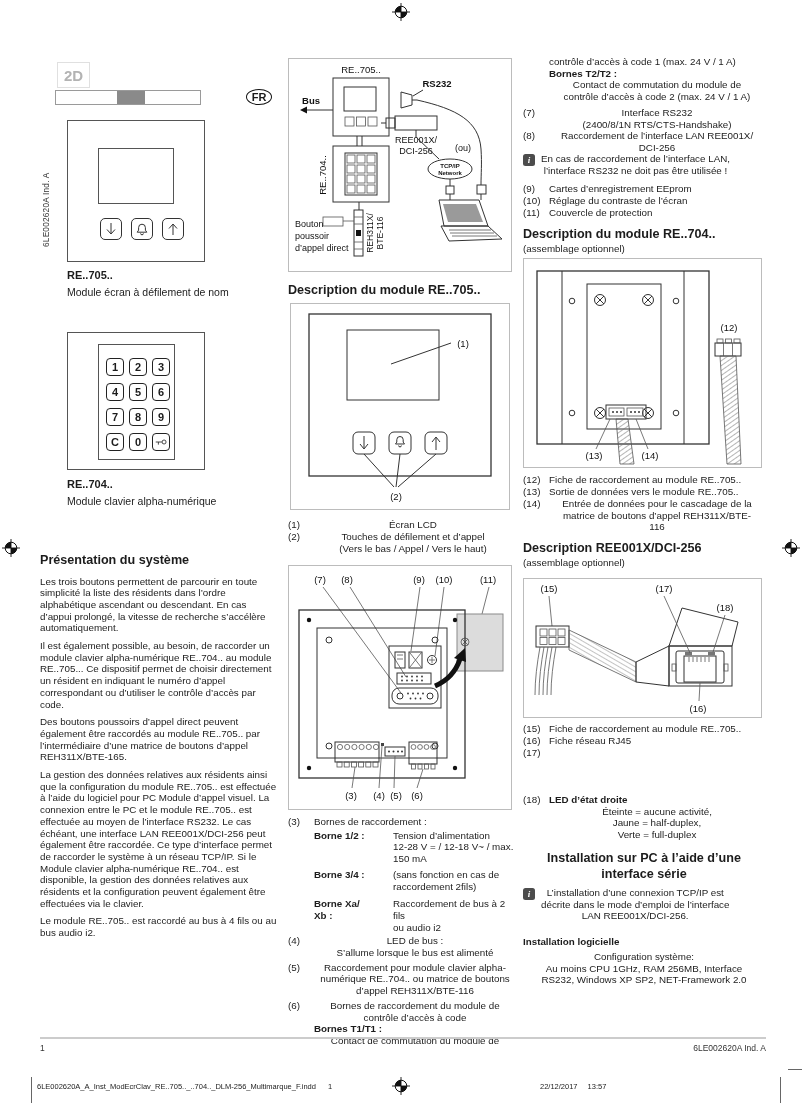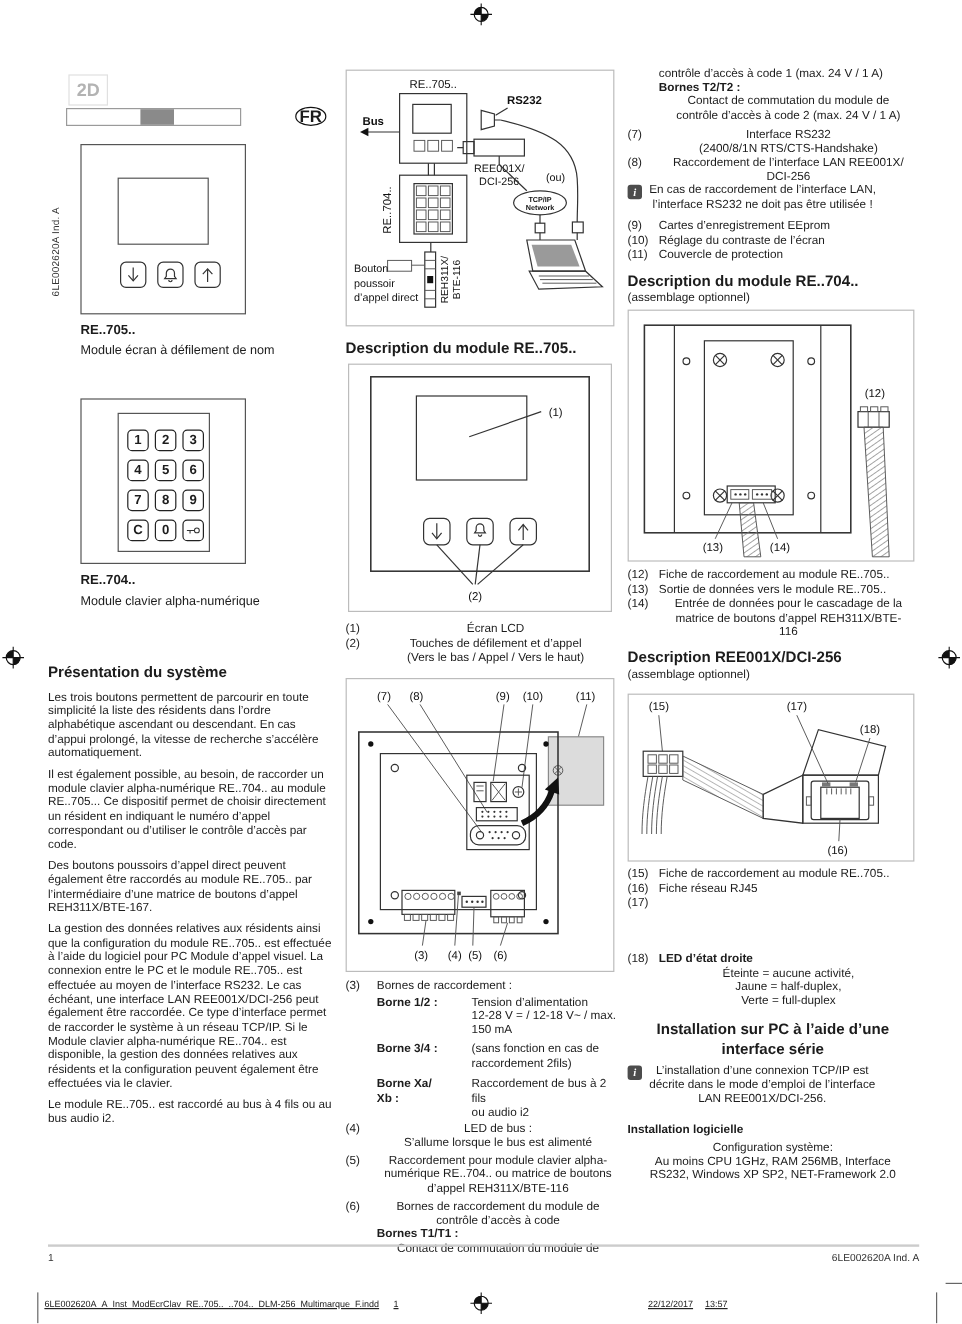--- a/index.html
+++ b/index.html
@@ -19,32 +19,32 @@
 .borne .lab{flex:0 0 79px;font-weight:bold;white-space:pre-line;}
 .borne .val{flex:1;white-space:pre-line;}
 .note{display:flex;gap:6px;font-size:9.8px;line-height:11.7px;}
 .info-icon{flex:0 0 12px;width:12px;height:12px;background:#4c4c4c;color:#fff;border-radius:2.5px;
   font:italic bold 9px "Liberation Serif","DejaVu Serif",serif;display:flex;align-items:center;justify-content:center;margin-top:1px;}
 .bullet{display:flex;gap:7px;font-size:9.8px;line-height:11.7px;}
 .sq{flex:0 0 6px;width:6px;height:6px;background:#111;margin-top:3px;}
 .dbox{border:1.4px solid #bcbcbc;background:#fff;}
 .dbox svg{display:block;}
 .badge2d{border:1.5px solid #e0e0e0;color:#b3b3b3;font-size:15px;font-weight:bold;display:flex;align-items:center;justify-content:center;}
-.frbadge{border:1.6px solid #111;border-radius:50%;font-size:14px;font-weight:bold;display:flex;align-items:center;justify-content:center;}
+.frbadge{border:1.6px solid #111;border-radius:50%;font-size:11px;font-weight:bold;display:flex;align-items:center;justify-content:center;}
 .bar{border:1.1px solid #9a9a9a;background:#fff;}
 .barseg{position:absolute;top:0;bottom:0;background:#8a8a8a;}
 .vtext{writing-mode:vertical-rl;transform:rotate(180deg);font-size:8.3px;color:#333;letter-spacing:.2px;}
 .modfig{border:1.3px solid #555;background:#fff;}
 .screen{position:absolute;border:1.2px solid #555;background:#fff;}
 .fbtn{position:absolute;width:22px;height:22px;border:1.2px solid #333;border-radius:5px;display:flex;align-items:center;justify-content:center;background:#fff;}
 .key{position:absolute;width:18px;height:18px;border:1.3px solid #222;border-radius:4px;display:flex;align-items:center;justify-content:center;font-size:11px;font-weight:bold;background:#fff;}
 .modtitle{font-size:11px;font-weight:bold;}
 .modsub{font-size:10.5px;}
 .ftr{font-size:8.5px;color:#333;}
-.pbar{font-size:7.5px;color:#222;text-decoration:underline;}
+.pbar{font-size:7.5px;color:#222;}
 .tick{background:#666;}
 svg .sk{fill:none;stroke:#333;stroke-width:1;}
 svg .sk2{fill:none;stroke:#333;stroke-width:1.3;}
 svg .skt{fill:none;stroke:#555;stroke-width:.8;}
 svg text{fill:#111;font-family:"Liberation Sans","DejaVu Sans",sans-serif;}
 svg .tx{font-size:9.5px;}
 svg .tx9{font-size:9px;}
 svg .tx85{font-size:8.5px;}
 svg .tx6{font-size:6px;font-weight:bold;}
 svg .txb{font-weight:bold;}
@@ -133,21 +133,21 @@
         </svg>
     </div>
   </div>
   <div class="abs modtitle" style="left:67px;top:478px">RE..704..</div>
   <div class="abs modsub" style="left:67px;top:495px">Module clavier alpha-numérique</div>
 
   <div class="abs" style="left:40px;top:553px;width:237px">
     <h3 class="h" style="margin-bottom:7px">Présentation du système</h3>
     <p class="t para">Les trois boutons permettent de parcourir en toute simplicité la liste des résidents dans l’ordre alphabétique ascendant ou descendant. En cas d’appui prolongé, la vitesse de recherche s’accélère automatiquement.</p>
     <p class="t para">Il est également possible, au besoin, de raccorder un module clavier alpha-numérique RE..704.. au module RE..705... Ce dispositif permet de choisir directement un résident en indiquant le numéro d’appel correspondant ou d’utiliser le contrôle d’accès par code.</p>
-    <p class="t para">Des boutons poussoirs d’appel direct peuvent également être raccordés au module RE..705.. par l’intermédiaire d’une matrice de boutons d’appel REH311X/BTE-167.</p>
+    <p class="t para">Des boutons poussoirs d’appel direct peuvent également être raccordés au module RE..705.. par l’intermédiaire d’une matrice de boutons d’appel REH311X/BTE-165.</p>
     <p class="t para">La gestion des données relatives aux résidents ainsi que la configuration du module RE..705.. est effectuée à l’aide du logiciel pour PC Module d’appel visuel. La connexion entre le PC et le module RE..705.. est effectuée au moyen de l’interface RS232. Le cas échéant, une interface LAN REE001X/DCI-256 peut également être raccordée. Ce type d’interface permet de raccorder le système à un réseau TCP/IP. Si le Module clavier alpha-numérique RE..704.. est disponible, la gestion des données relatives aux résidents et la configuration peuvent également être effectuées via le clavier.</p>
     <p class="t para">Le module RE..705.. est raccordé au bus à 4 fils ou au bus audio i2.</p>
   </div>
 
   <div class="abs dbox" style="left:288px;top:58px;width:224px;height:214px">
     <svg width="221" height="211" viewBox="0 0 221 211">
       <text x="72" y="14" class="tx" text-anchor="middle">RE..705..</text>
       <rect x="44" y="19" width="56" height="58" class="sk"></rect>
       <rect x="55" y="28" width="32" height="24" class="sk" fill="#efefef"></rect>
       <rect x="56" y="58" width="9" height="9" class="skt"></rect>

